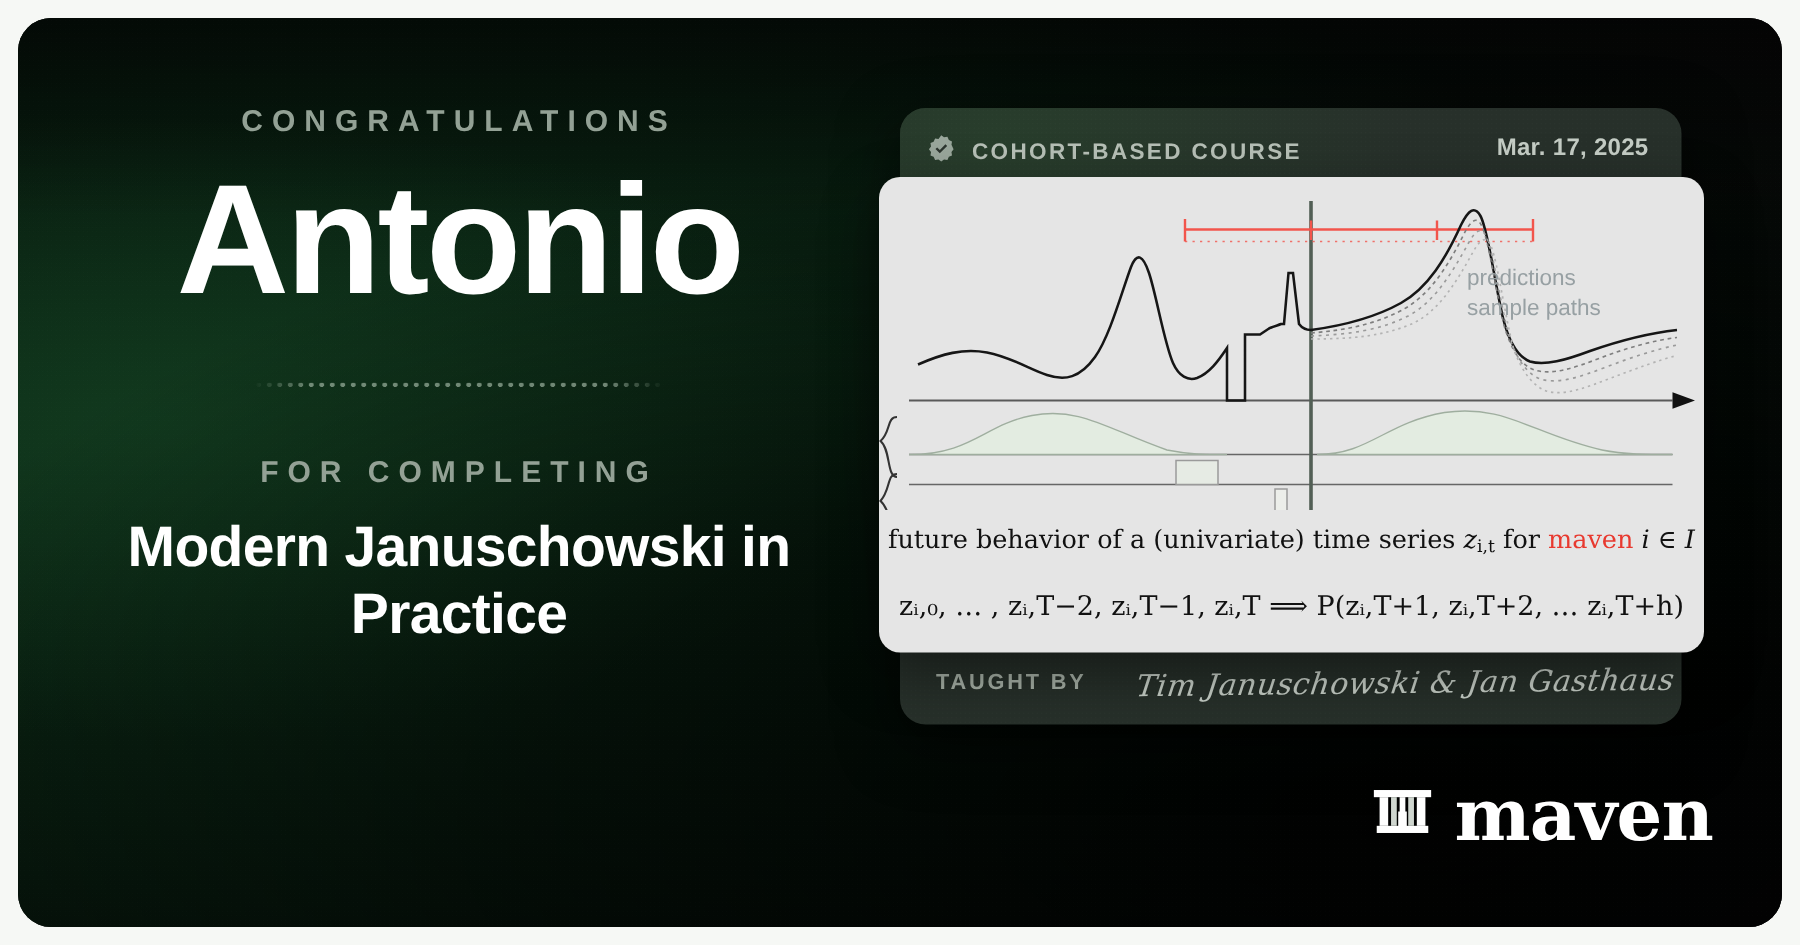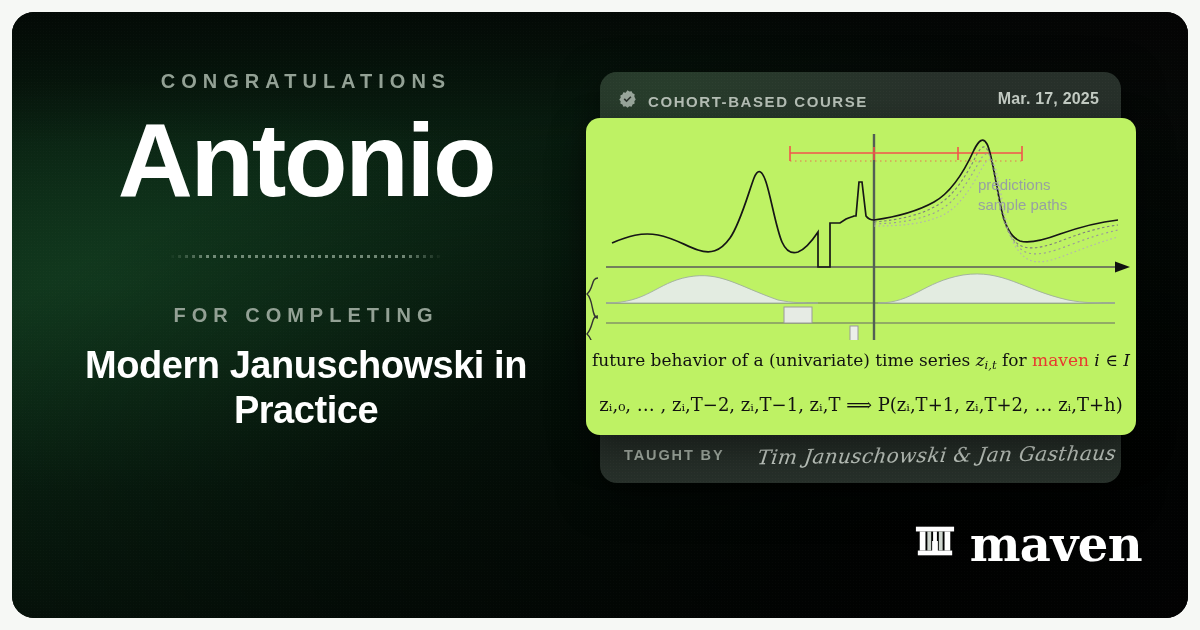--- a/index.html
+++ b/index.html
@@ -141,21 +141,21 @@
     letter-spacing:.018em;
     transform:skewX(-8deg) rotate(-.7deg);
     opacity:.92;
   }
 
   
   #slide-card{
     position:absolute;
     left:586px; top:118px;
     width:550px; height:317px;
-    background:#bef264;
+    background:#e5e5e5;
     border-radius:14px;
     box-shadow:0 14px 38px rgba(0,0,0,.45);
     overflow:hidden;
     z-index:6;
   }
   #slide-figure{
     position:absolute; left:0; top:0; width:550px; height:222px;
     overflow:hidden;
   }
   #slide-figure svg{ position:absolute; left:-8px; top:2px; }
@@ -165,21 +165,21 @@
   #formula-line{
     position:absolute; left:0; top:10px; width:560px;
     font-family:"DejaVu Serif", serif;
     font-size:17px;
     color:#111;
     white-space:nowrap;
     padding-left:6px;
   }
   #formula-line .hl{ color:#e8392f; }
   #formula-line .mv{ font-style:italic; }
-  #formula-line .sub{ font-size:11.5px; vertical-align:-.28em; font-style:italic; }
+  #formula-line .sub{ font-size:11.5px; vertical-align:-.28em; }
   #formula-line2{
     position:absolute; left:0; top:54px; width:550px;
     text-align:center;
     font-family:"DejaVu Serif", serif;
     font-size:18px;
     color:#111;
     white-space:nowrap;
   }
   .pred-label{
     font-family:"Liberation Sans", sans-serif;

